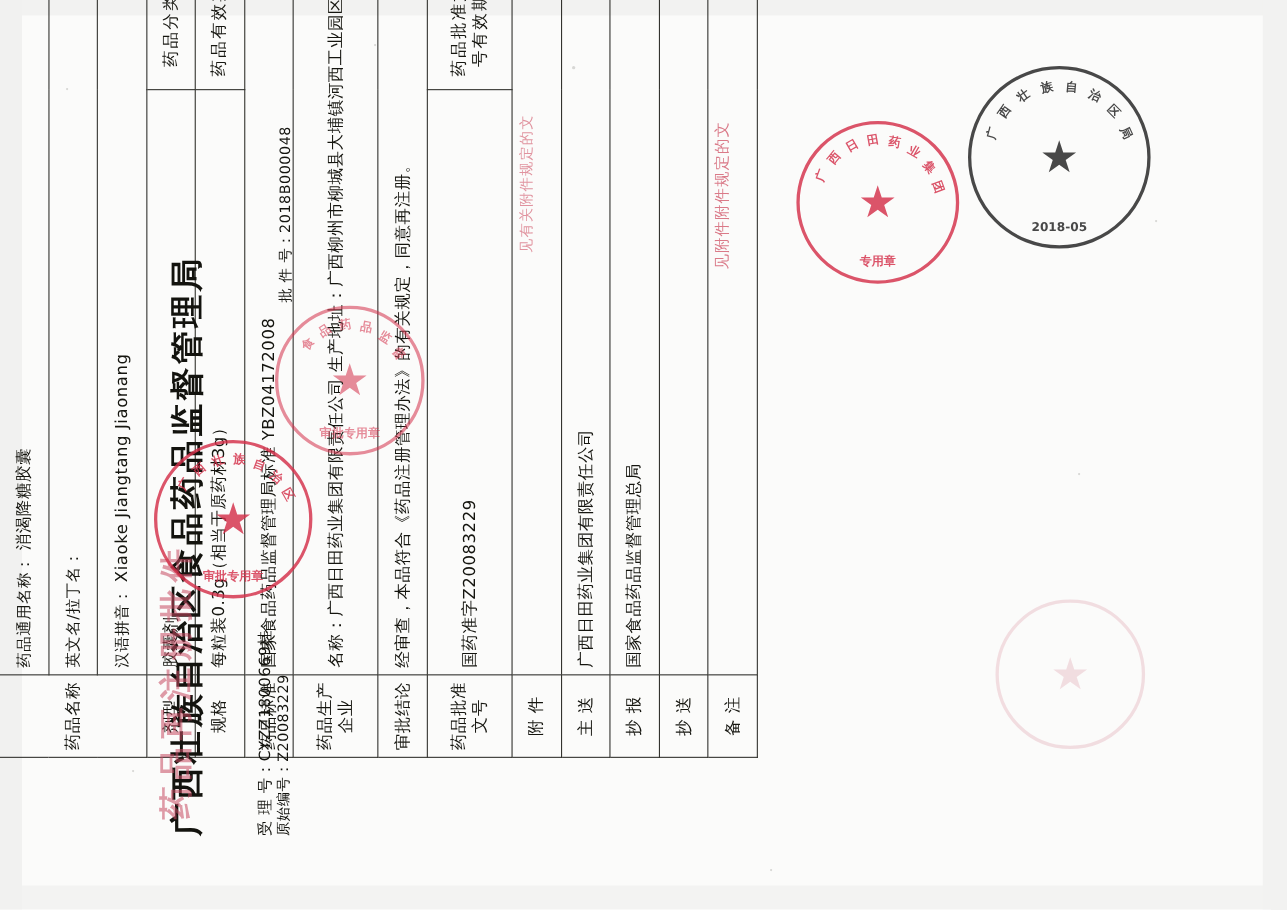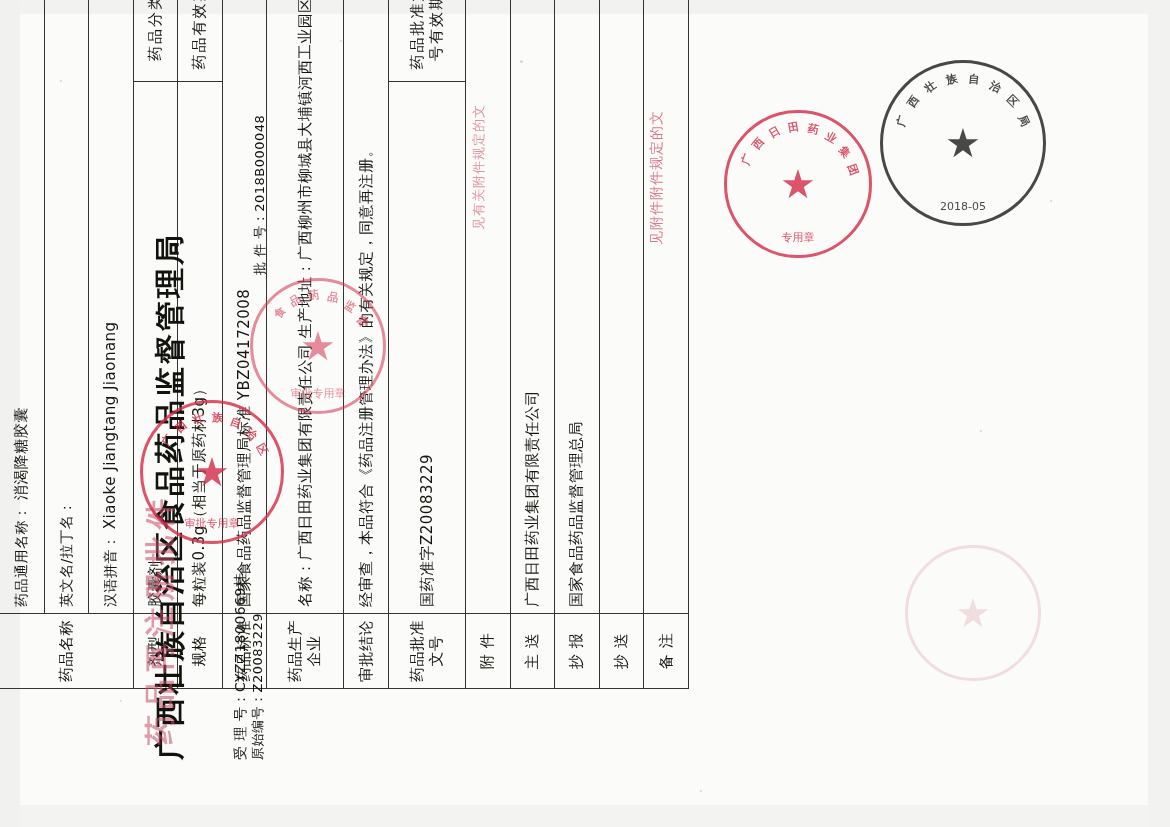--- a/index.html
+++ b/index.html
@@ -157,21 +157,21 @@
     font-weight: bold;
     transform-origin: 0 0;
     white-space: nowrap;
   }
   .seal .bottom-text {
     position: absolute;
     bottom: 10px;
     left: 0; width: 100%;
     text-align: center;
     font-size: 11px;
-    font-weight: normal;
+    font-weight: bold;
   }
 
   
   #seal-left {
     left: 140px; top: 400px;
     width: 138px; height: 138px;
     opacity: .82;
   }
   
   #seal-mid {

